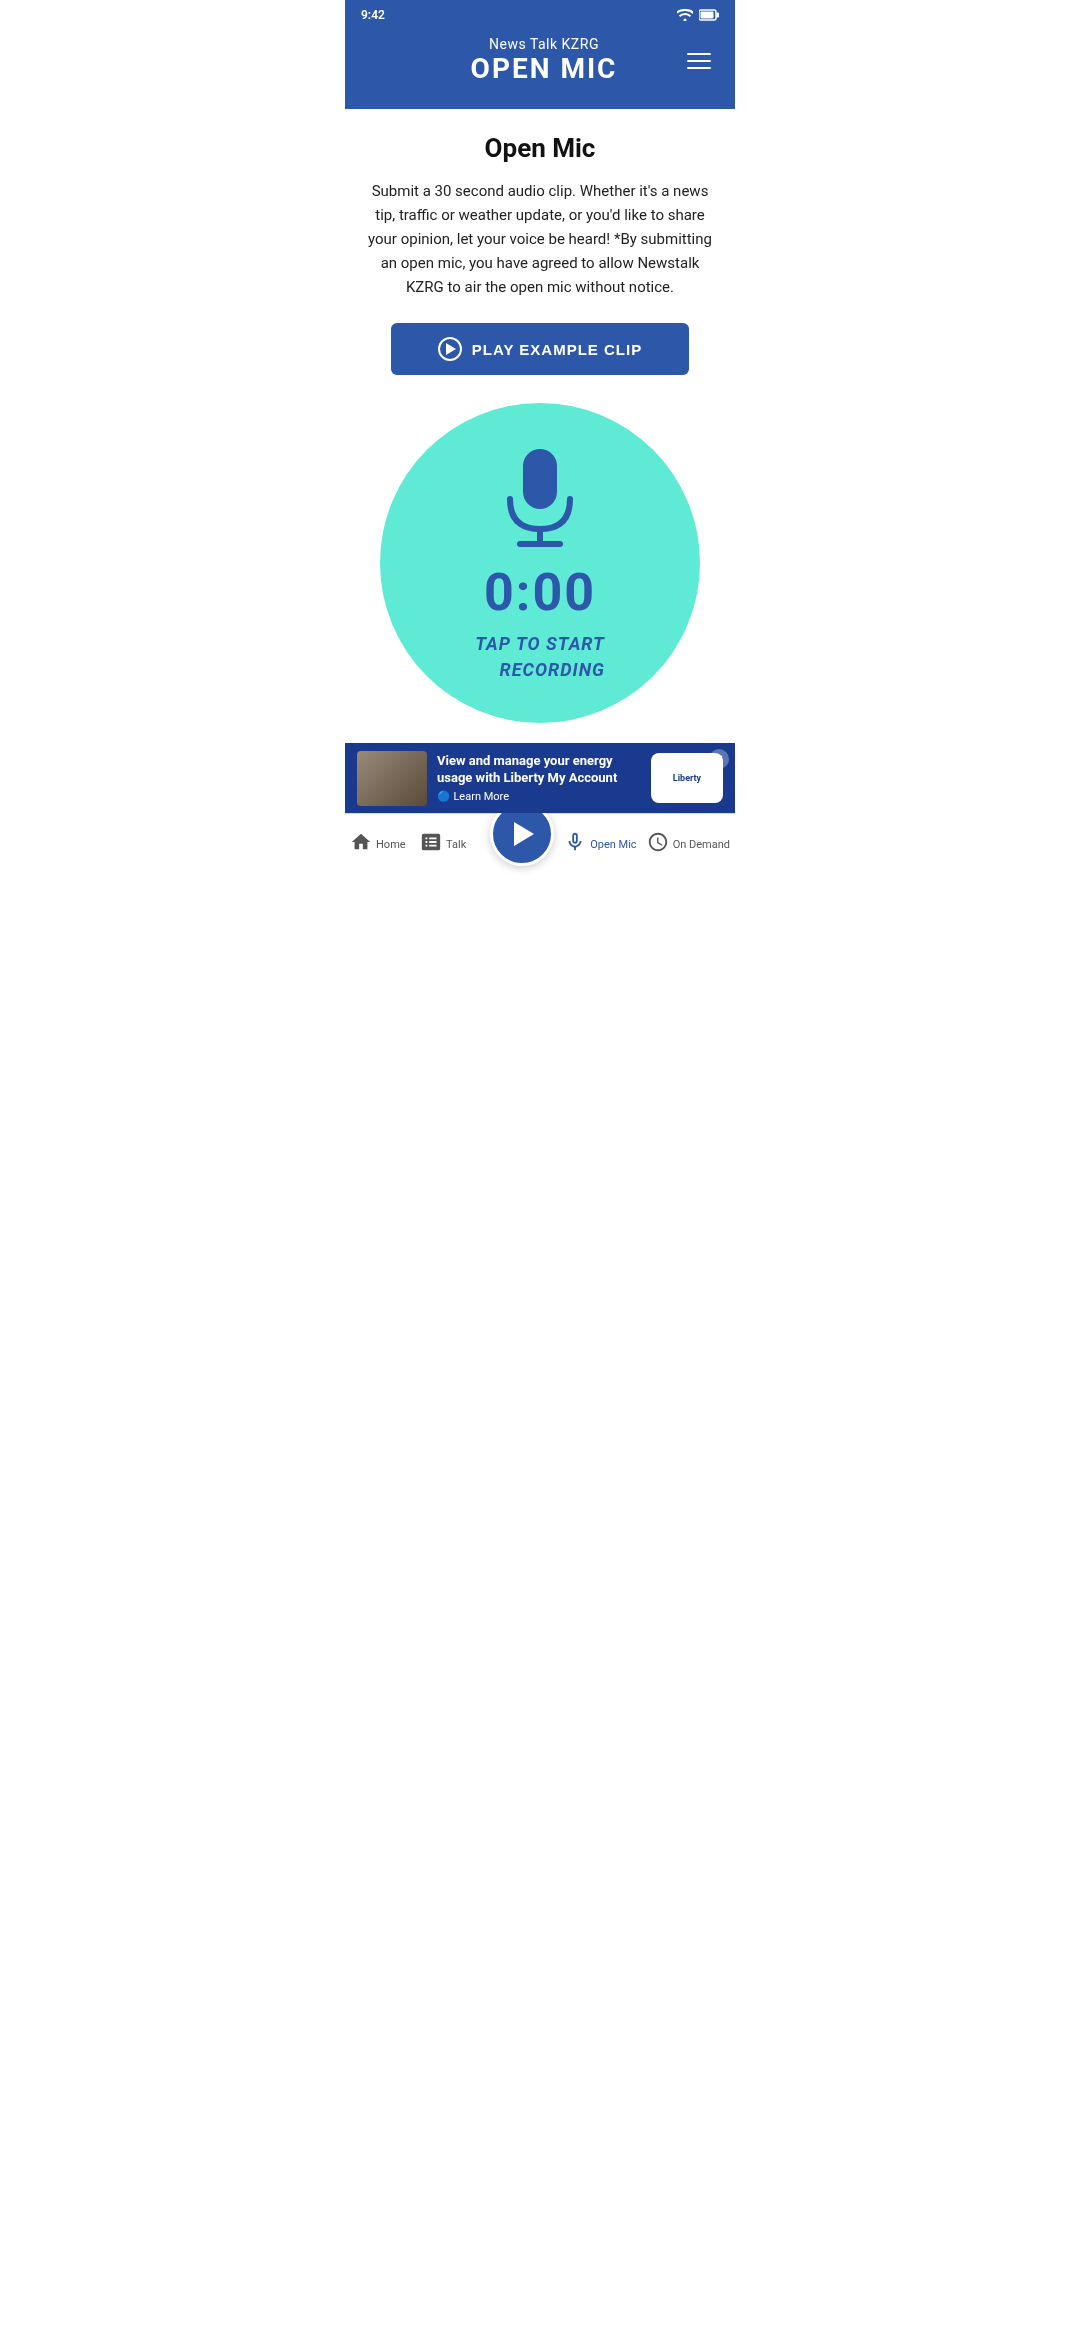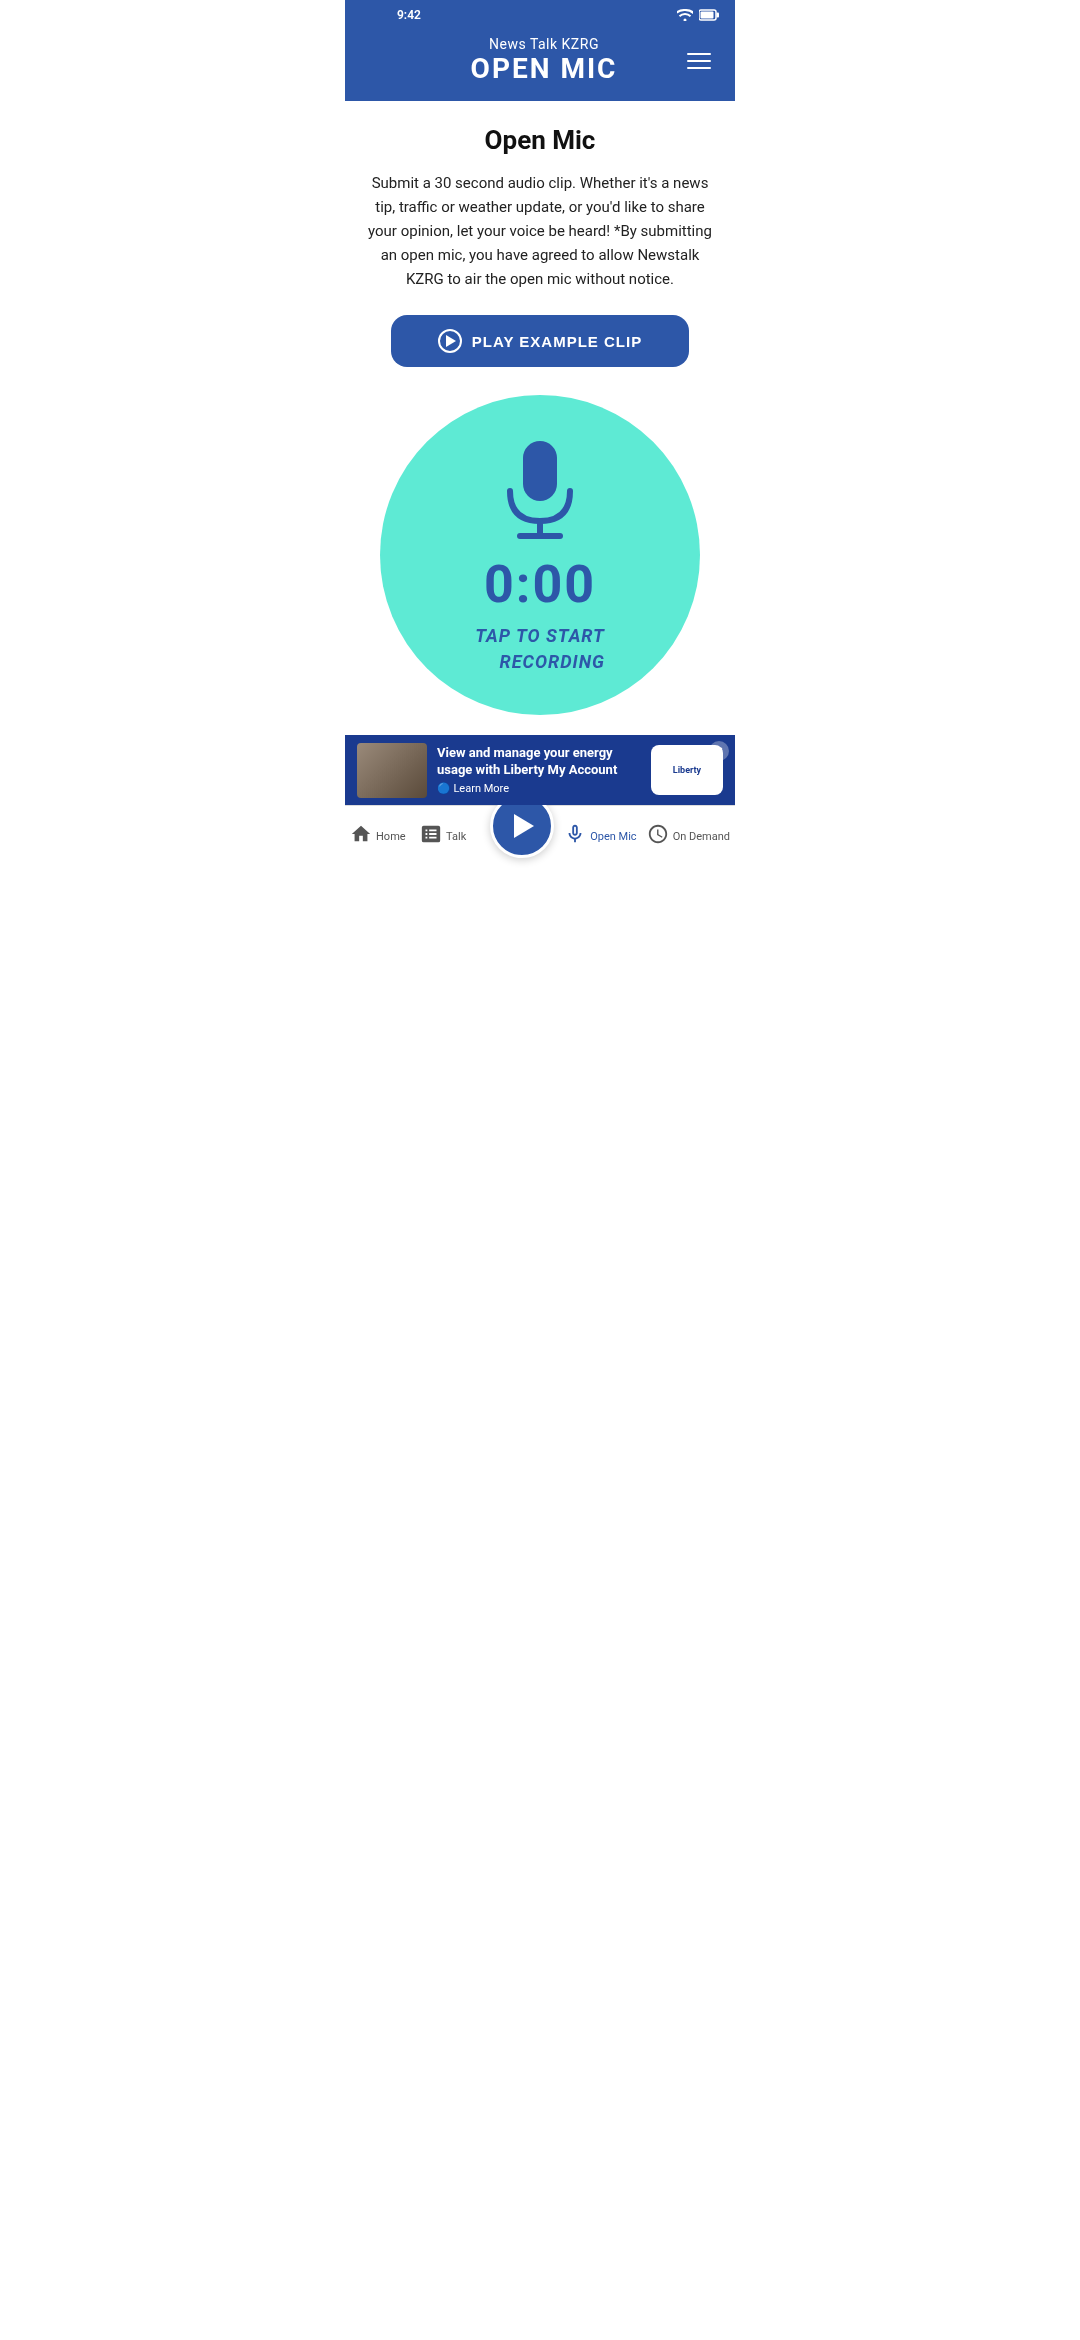--- a/index.html
+++ b/index.html
@@ -21,31 +21,31 @@
       background: #2d57a8;
       color: white;
       display: flex;
       justify-content: space-between;
       align-items: center;
       padding: 8px 16px 6px;
       font-size: 12px;
       font-weight: 600;
     }
 
-    .status-left { display: flex; align-items: flex-end; gap: 4px; margin-left: 36px; }
+    .status-left { display: flex; align-items: flex-end; gap: 4px; }
     .status-right { display: flex; align-items: center; gap: 6px; }
 
     
     .header {
       background: #2d57a8;
       color: white;
       display: flex;
       justify-content: space-between;
       align-items: center;
-      padding: 8px 20px 16px;
+      padding: 8px 20px 24px;
     }
 
     .header-title-block {
       display: flex;
       flex-direction: column;
       align-items: center;
       flex: 1;
     }
 
     .header-subtitle {
@@ -100,21 +100,21 @@
       color: #222;
       text-align: center;
       line-height: 1.6;
       margin-bottom: 24px;
     }
 
     .play-example-btn {
       background: #2d57a8;
       color: white;
       border: none;
-      border-radius: 16px;
+      border-radius: 6px;
       padding: 14px 24px;
       font-size: 15px;
       font-weight: 700;
       letter-spacing: 1px;
       cursor: pointer;
       display: flex;
       align-items: center;
       gap: 10px;
       width: 85%;
       justify-content: center;

